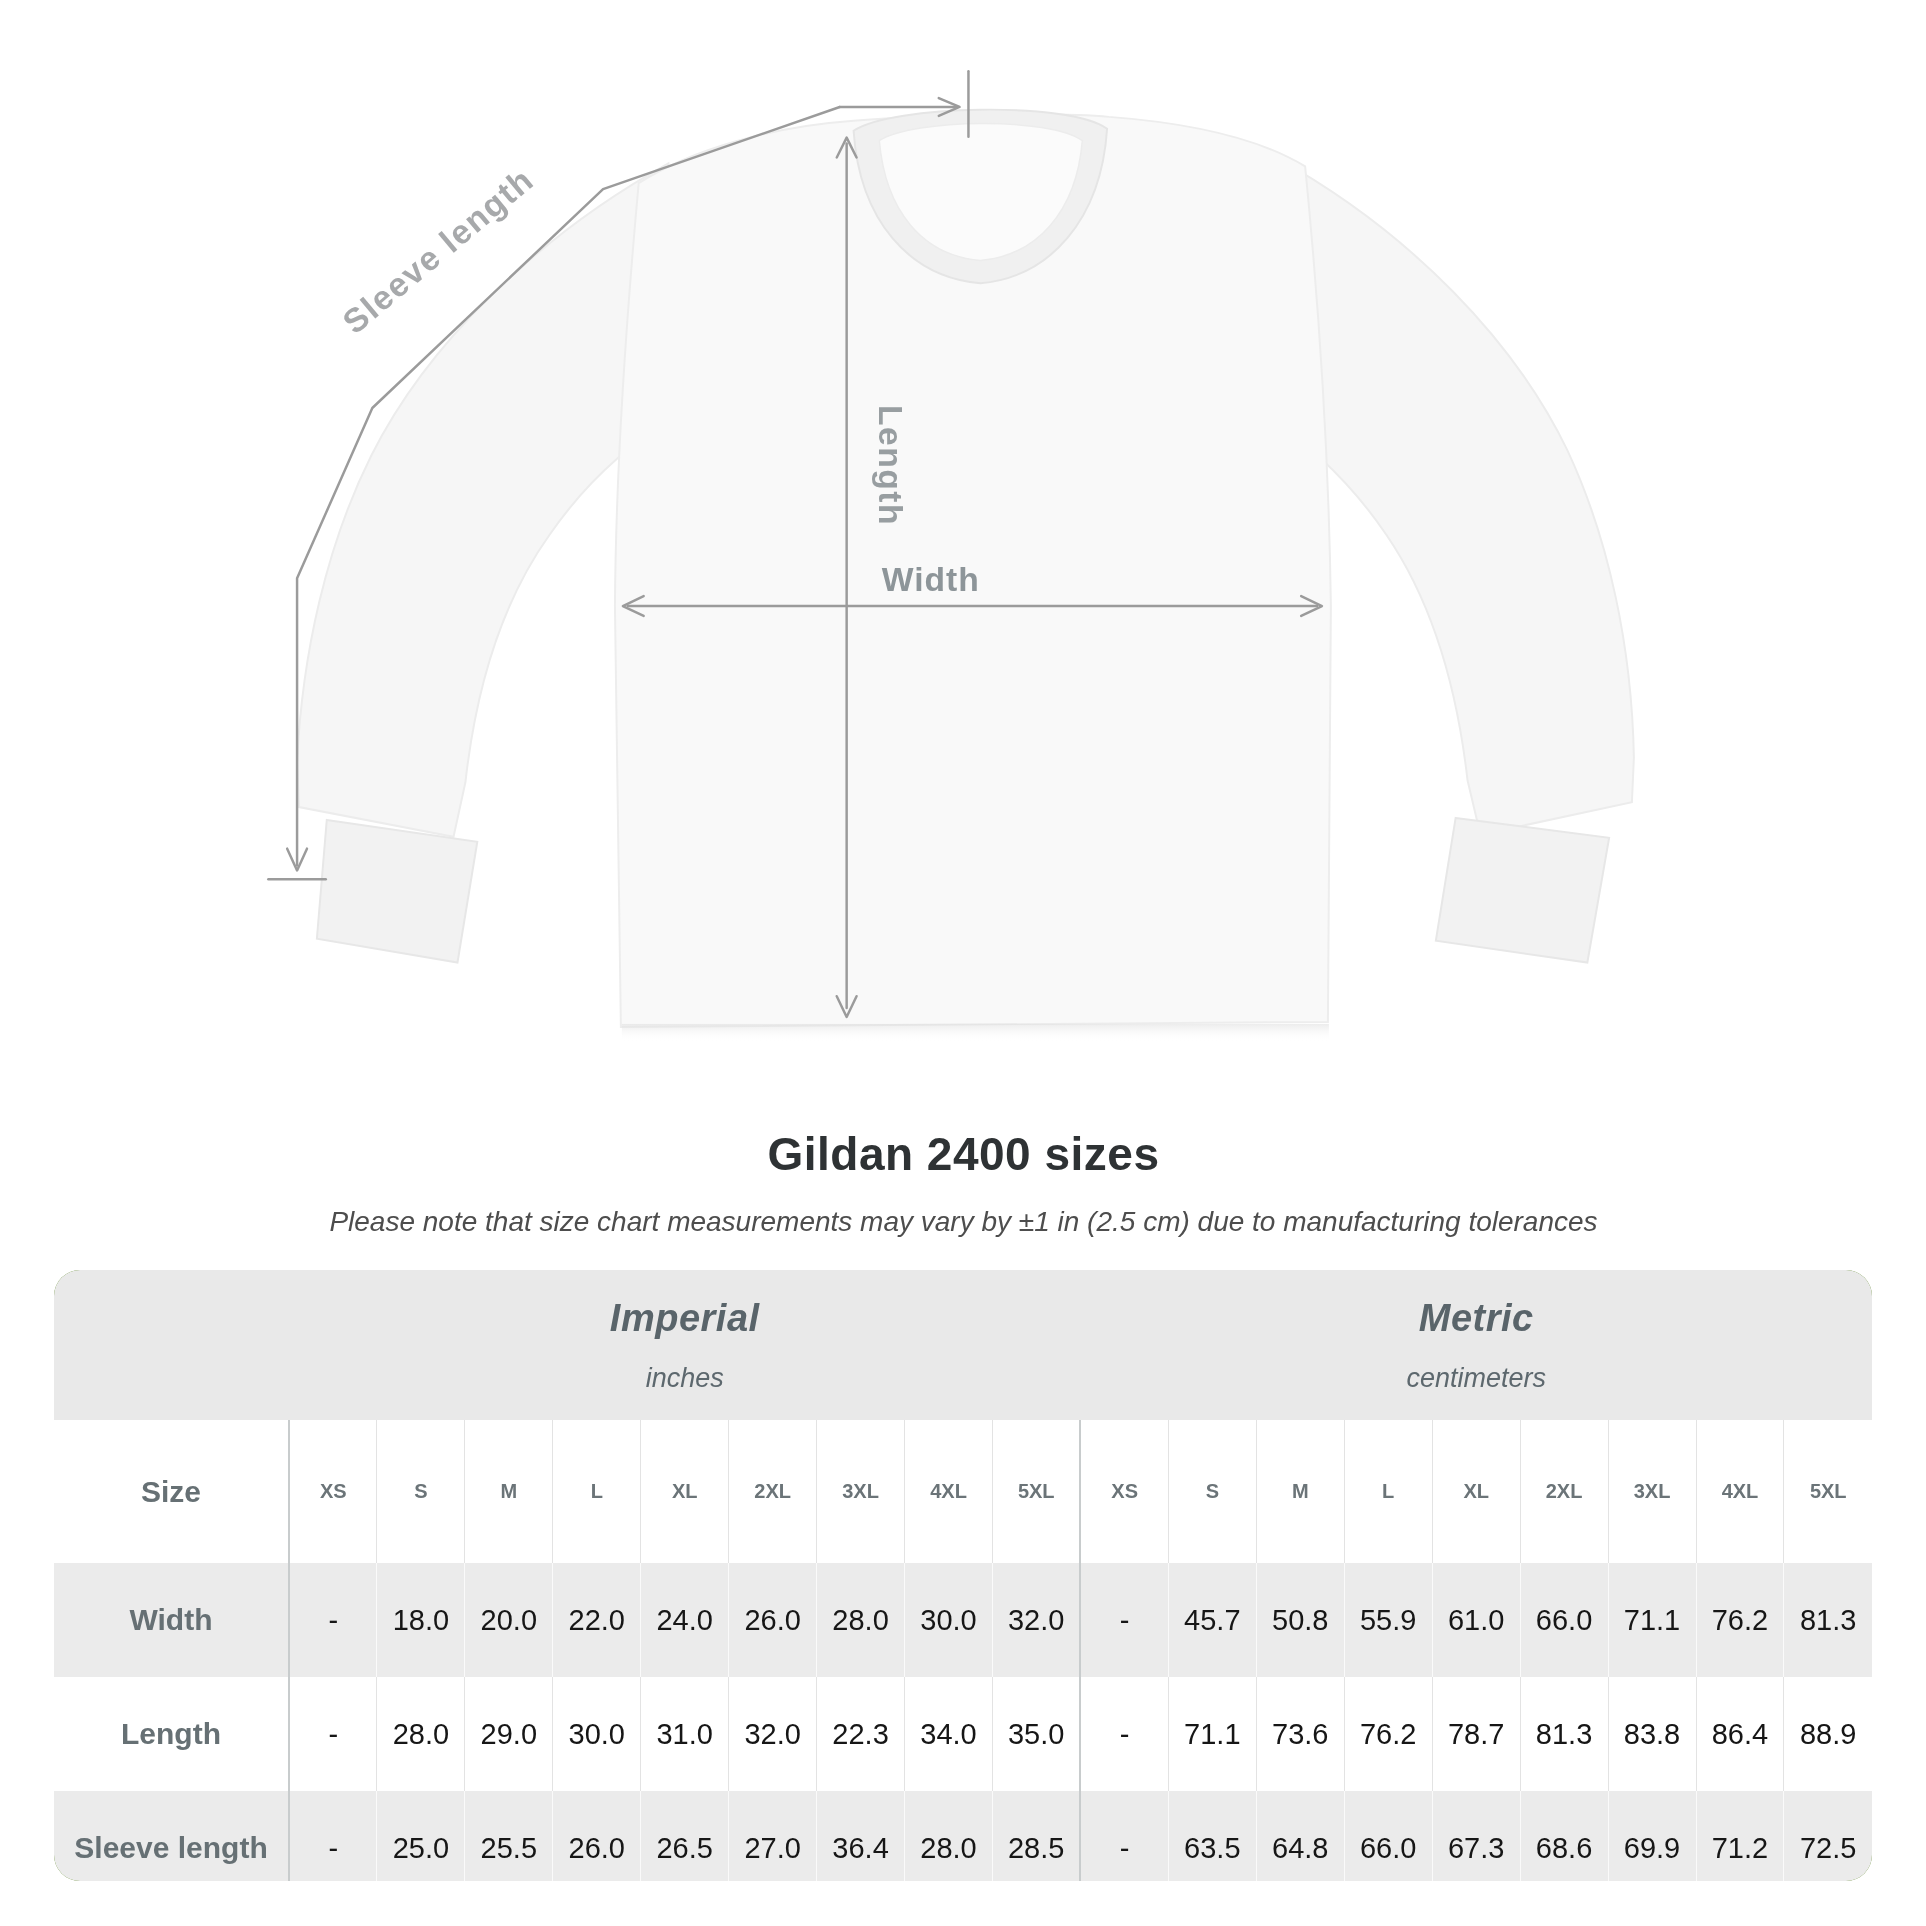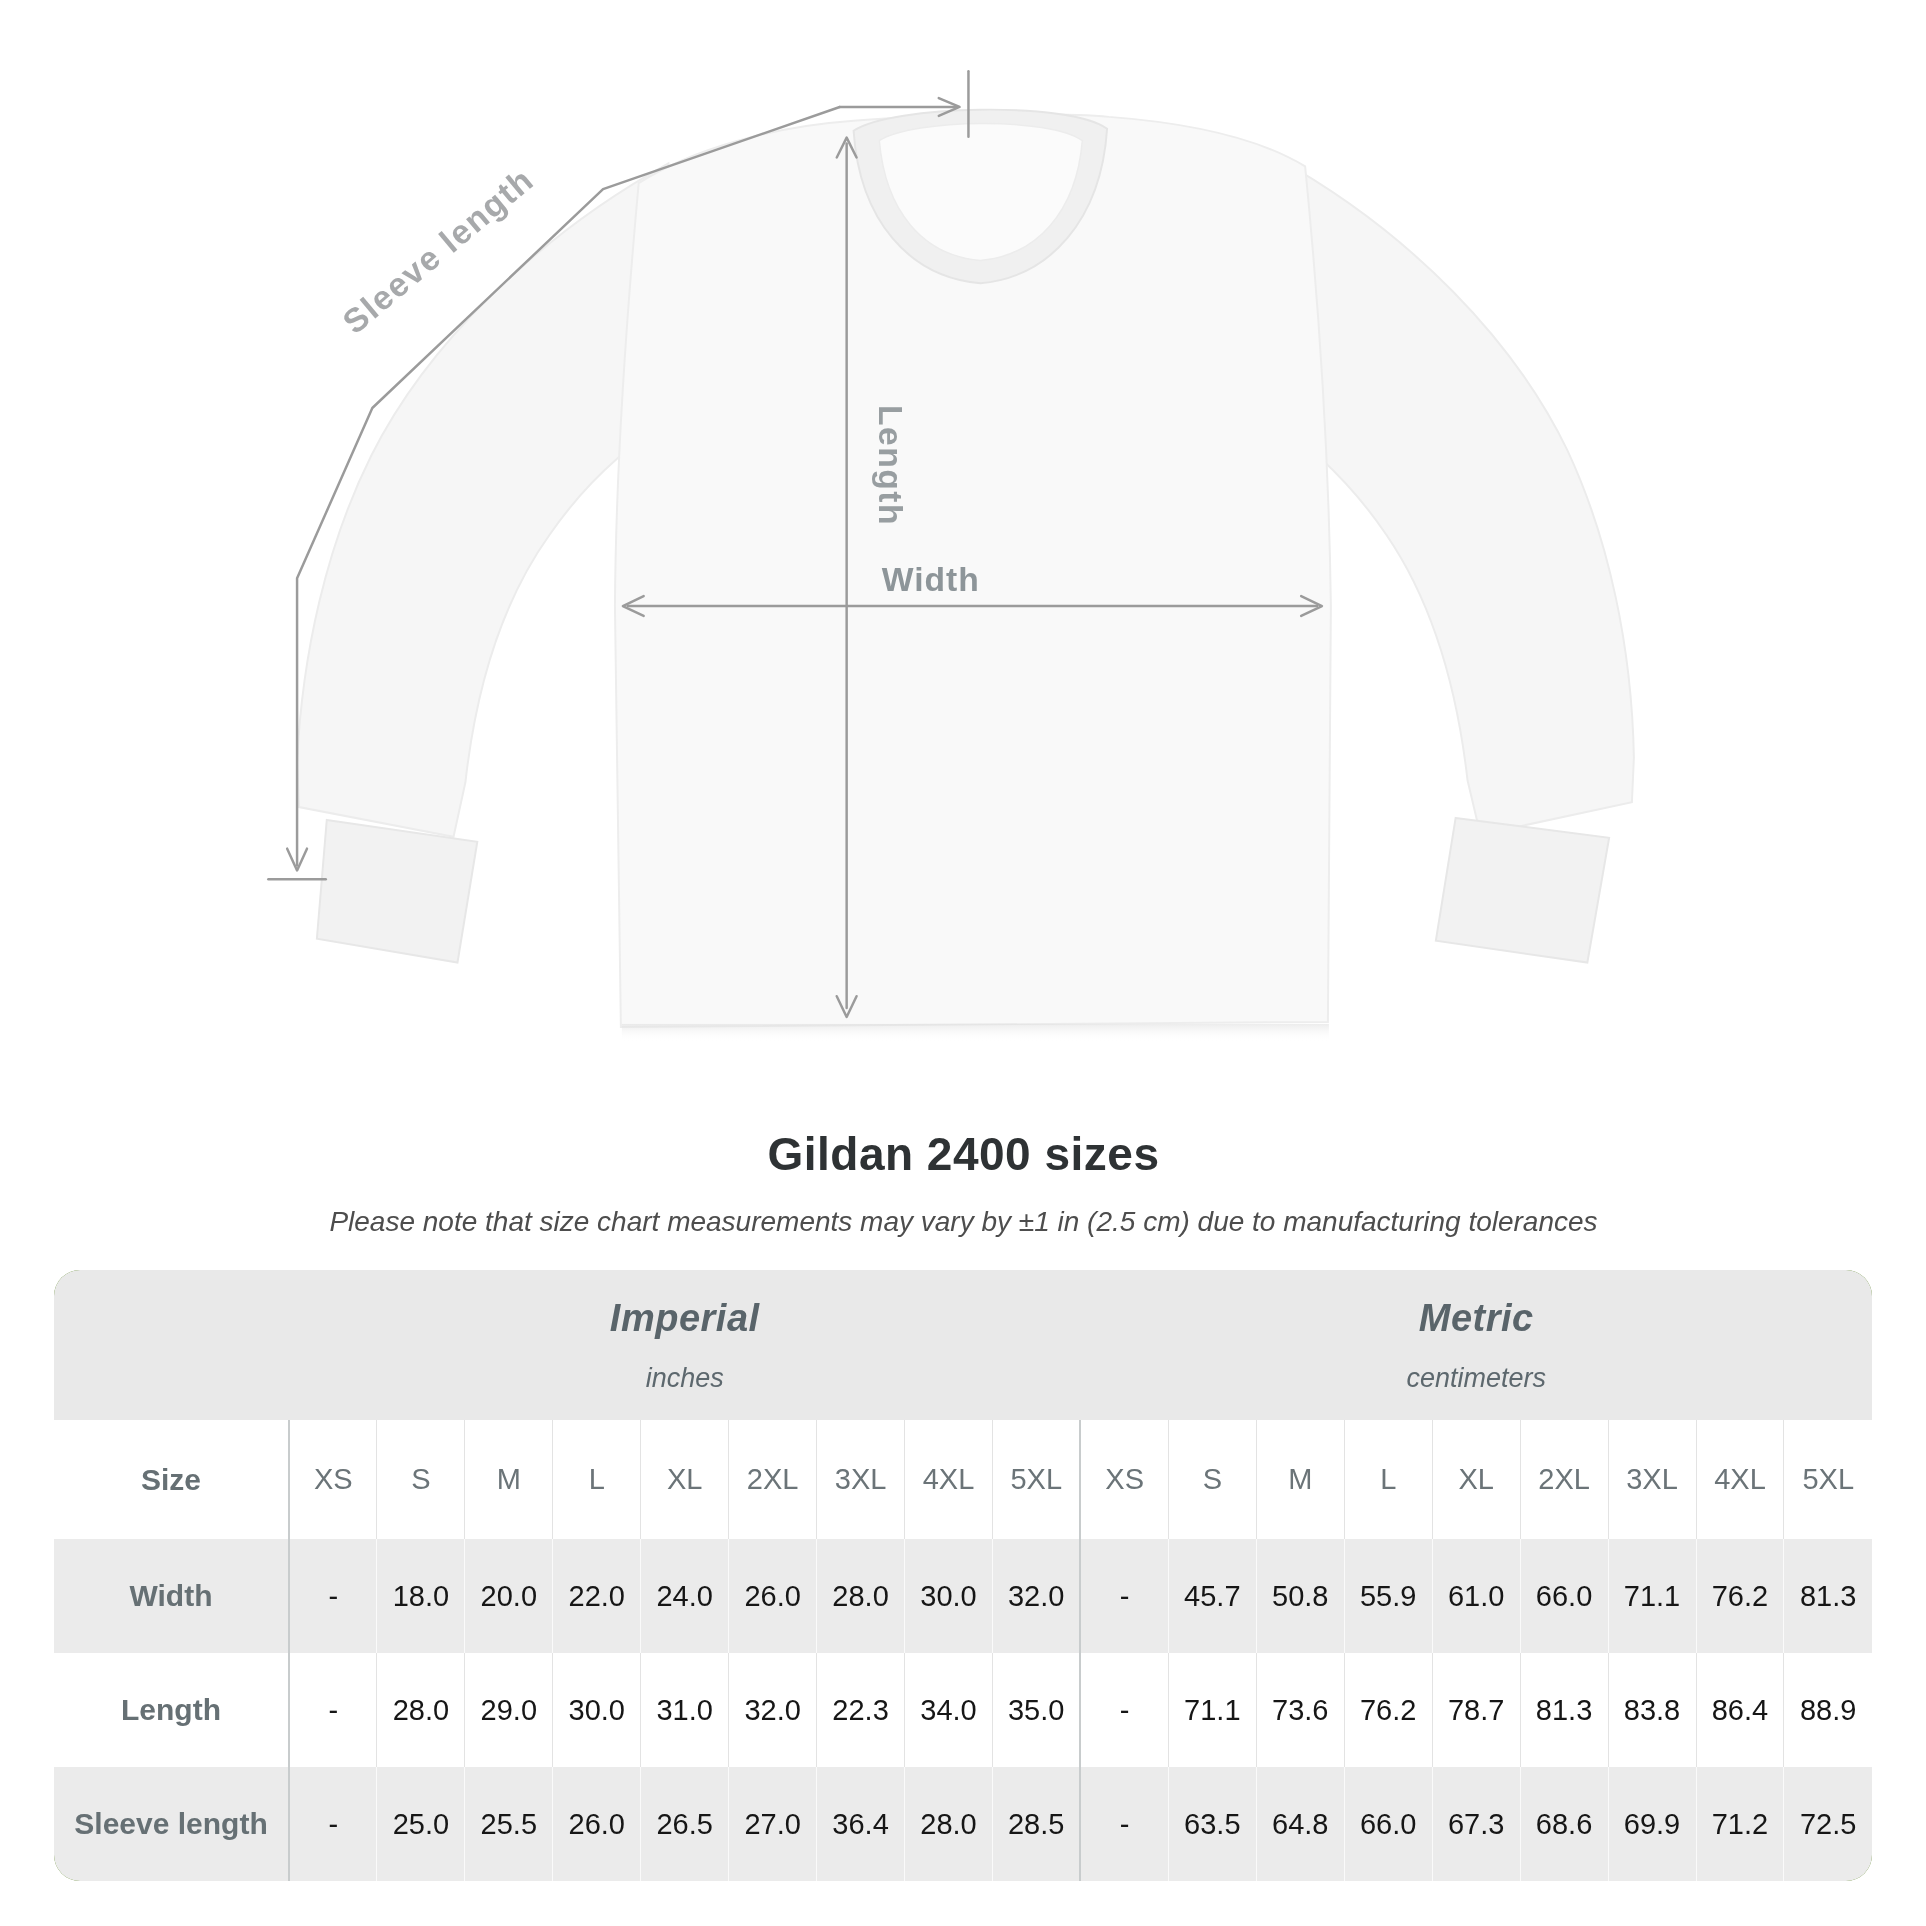--- a/index.html
+++ b/index.html
@@ -23,23 +23,23 @@
     border-radius:26px; overflow:hidden; background:#4d7c0f;
   }
   table.sizetable { width:100%; height:100%; border-collapse:collapse; table-layout:fixed; }
   table.sizetable td { text-align:center; vertical-align:middle; padding:0; }
 
   tr.unit-band { height:150px; }
   tr.unit-band td { background:#e9e9e9; }
   .unit-name { font-size:38px; font-weight:bold; font-style:italic; color:#59646a; letter-spacing:0.5px; }
   .unit-sub  { font-size:27px; font-style:italic; color:#5d686e; margin-top:23px; }
 
-  tr.size-hdr { height:119px; }
+  tr.size-hdr { height:143px; }
   tr.size-hdr td { background:#ffffff; }
-  .szhdr  { font-weight:normal; color:#6b7478; font-size:29px; }
+  .szhdr  { font-weight:bold; color:#6b7478; font-size:20px; }
   .rowlabel { font-weight:bold; color:#667074; font-size:30px; }
   .val { color:#161616; font-size:29px; }
 
   tr.mrow { height:114px; }
   tr.mrow.stripe td { background:#ebebeb; }
   tr.mrow.plain  td { background:#ffffff; }
 
   td.sep  { border-left:1px solid #e3e3e3; }
   tr.stripe td.sep { border-left-color:#fafafa; }
   td.gsep { border-left:2px solid #c8cccd; }

